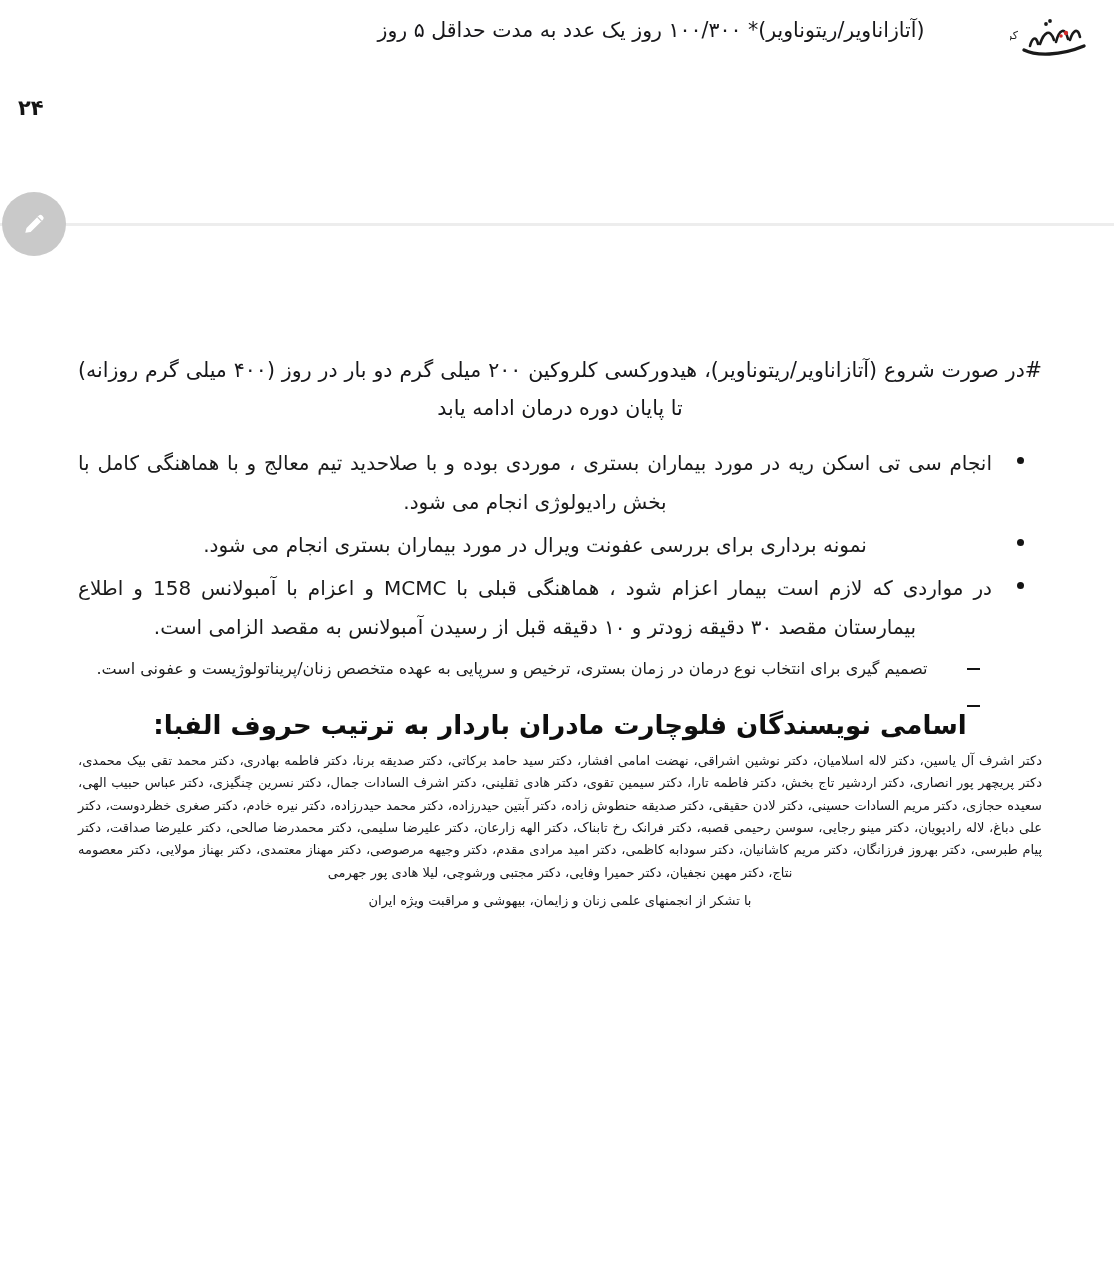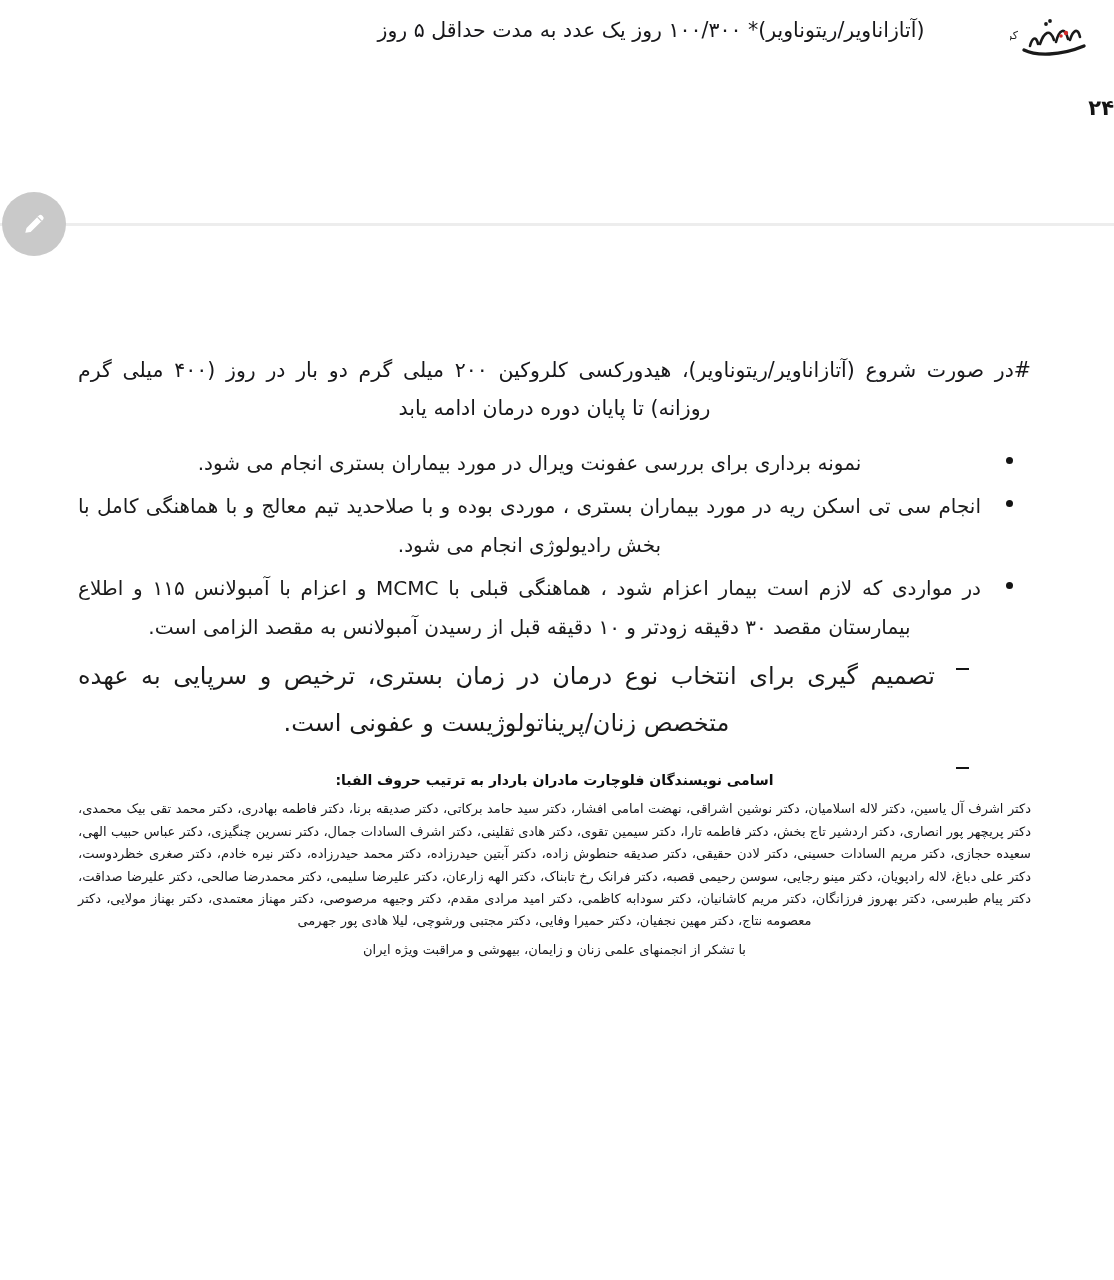--- a/index.html
+++ b/index.html
@@ -56,23 +56,23 @@
     width: 96px;
     height: 62px;
     overflow: hidden;
   }
   .watermark svg { display: block; }
 
   
   .page-number {
     position: absolute;
     top: 96px;
-    left: 8px;
-    right: 0;
-    text-align: right;
+    left: 18px;
+    right: 0;
+    text-align: left;
     font-size: 21px;
     font-weight: 700;
     letter-spacing: 2px;
     color: #141414;
     direction: rtl;
   }
 
   
   .divider-row {
     position: absolute;
@@ -103,21 +103,21 @@
     display: flex;
     align-items: center;
     justify-content: center;
   }
   .edit-fab svg { display: block; }
 
   
   .doc-body {
     position: absolute;
     top: 352px;
-    right: 83px;
+    right: 72px;
     left: 78px;
     direction: rtl;
     text-align: justify;
     text-align-last: center;
   }
 
   .para-hash {
     font-size: 20.5px;
     line-height: 1.85;
     text-align: justify;
@@ -152,40 +152,40 @@
   }
 
   
   .dash-list {
     list-style: none;
     margin: 6px 0 0 0;
     padding: 0 92px 0 0;
   }
   .dash-list > li {
     position: relative;
-    font-size: 24px;
+    font-size: 16px;
     line-height: 1.95;
     margin-bottom: 6px;
     text-align: justify;
     text-align-last: center;
     padding-right: 4px;
   }
   .dash-list > li > .dash-mark {
     position: absolute;
     right: -30px;
     top: 15px;
     width: 13px;
     height: 2px;
     background: #141414;
   }
 
   
   .authors-heading {
     margin: 26px 0 10px 0;
-    font-size: 14px;
+    font-size: 26px;
     font-weight: 700;
     text-align: left;
     color: #0f0f0f;
     letter-spacing: 0.2px;
   }
   .authors-body {
     font-size: 13px;
     line-height: 1.72;
     text-align: justify;
     text-align-last: center;
@@ -244,29 +244,29 @@
     </button>
   </div>
 
   <div class="doc-body">
 
     <p class="para-hash">#در صورت شروع (آتازاناویر/ریتوناویر)، هیدورکسی کلروکین ۲۰۰ میلی گرم دو بار در روز (۴۰۰ میلی گرم روزانه) تا پایان دوره درمان ادامه یابد</p>
 
     <ul class="bullet-list">
       <li>
         <span class="bullet-dot"></span>
+        <span>انجام سی تی اسکن ریه در مورد بیماران بستری ، موردی بوده و با صلاحدید تیم معالج و با هماهنگی کامل با بخش رادیولوژی انجام می شود.</span>
+      </li>
+      <li>
+        <span class="bullet-dot"></span>
         <span>نمونه برداری برای بررسی عفونت ویرال در مورد بیماران بستری انجام می شود.</span>
       </li>
       <li>
         <span class="bullet-dot"></span>
-        <span>انجام سی تی اسکن ریه در مورد بیماران بستری ، موردی بوده و با صلاحدید تیم معالج و با هماهنگی کامل با بخش رادیولوژی انجام می شود.</span>
-      </li>
-      <li>
-        <span class="bullet-dot"></span>
-        <span>در مواردی که لازم است بیمار اعزام شود ، هماهنگی قبلی با MCMC و اعزام با آمبولانس ۱۱۵ و اطلاع بیمارستان مقصد ۳۰ دقیقه زودتر و ۱۰ دقیقه قبل از رسیدن آمبولانس به مقصد الزامی است.</span>
+        <span>در مواردی که لازم است بیمار اعزام شود ، هماهنگی قبلی با MCMC و اعزام با آمبولانس 158 و اطلاع بیمارستان مقصد ۳۰ دقیقه زودتر و ۱۰ دقیقه قبل از رسیدن آمبولانس به مقصد الزامی است.</span>
       </li>
     </ul>
 
     <ul class="dash-list">
       <li>
         <span class="dash-mark"></span>
         <span>تصمیم گیری برای انتخاب نوع درمان در زمان بستری، ترخیص و سرپایی به عهده متخصص زنان/پریناتولوژیست و عفونی است.</span>
       </li>
       <li>
         <span class="dash-mark"></span>

